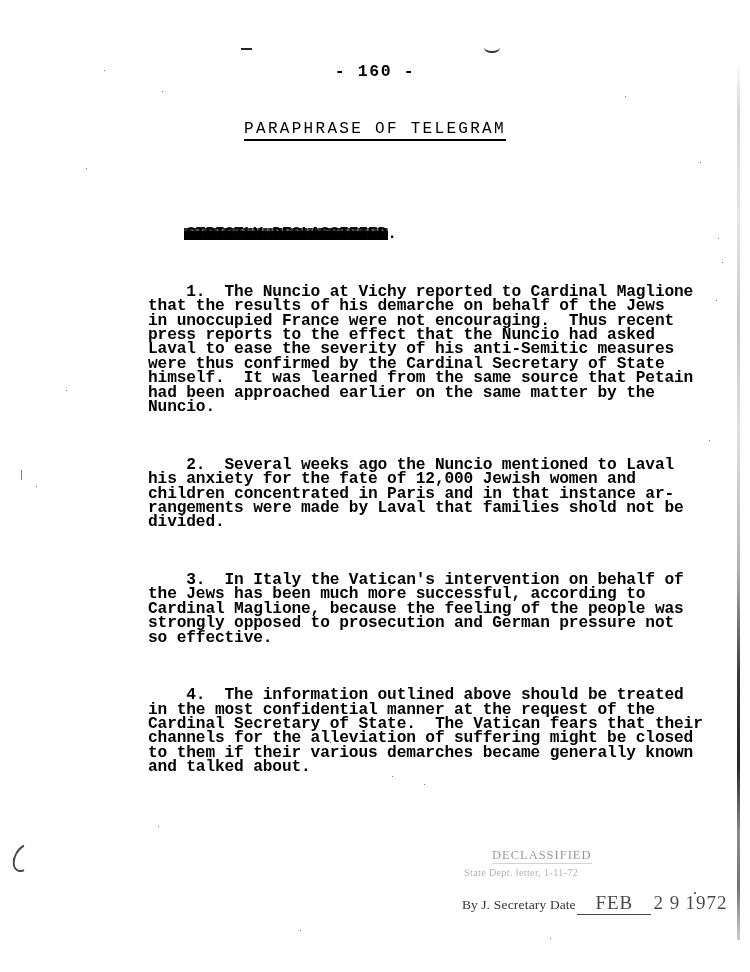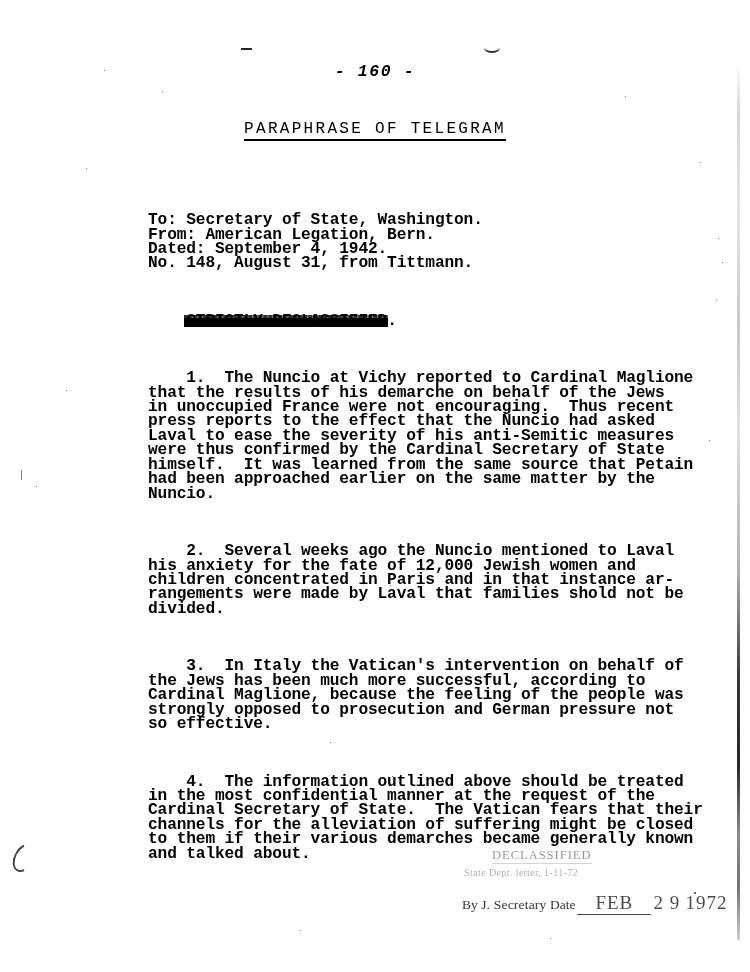--- a/index.html
+++ b/index.html
@@ -104,21 +104,20 @@
   
   .page-number {
     position: absolute;
     top: 62px;
     left: 0;
     width: 750px;
     text-align: center;
     font-size: 16.5px;
     letter-spacing: 1.6px;
     font-weight: 700;
-    font-style: italic;
   }
 
   .doc-title {
     position: absolute;
     top: 120px;
     left: 0;
     width: 750px;
     text-align: center;
     font-size: 16px;
     font-weight: 400;
@@ -284,24 +283,20 @@
   <div class="speck" style="left:36px; top:486px;"></div>
 
   <div class="page-number">- 160 -</div>
 
   <div class="doc-title">
     <span>PARAPHRASE OF TELEGRAM</span>
   </div>
 
   <div class="body-block">
 
-    <div class="header-lines"><span>To: Secretary of State, Washington.</span>
-<span>From: American Legation, Bern.</span>
-<span>Dated: September 4, 1942.</span>
-<span>No. 148, August 31, from Tittmann.</span></div>
 
     <div class="classification"><span class="redacted">STRICTLY DECLASSIFIED</span><span>.</span></div>
 
     <div class="para">    1.  The Nuncio at Vichy reported to Cardinal Maglione
 that the results of his demarche on behalf of the Jews
 in unoccupied France were not encouraging.  Thus recent
 press reports to the effect that the Nuncio had asked
 Laval to ease the severity of his anti-Semitic measures
 were thus confirmed by the Cardinal Secretary of State
 himself.  It was learned from the same source that Petain

